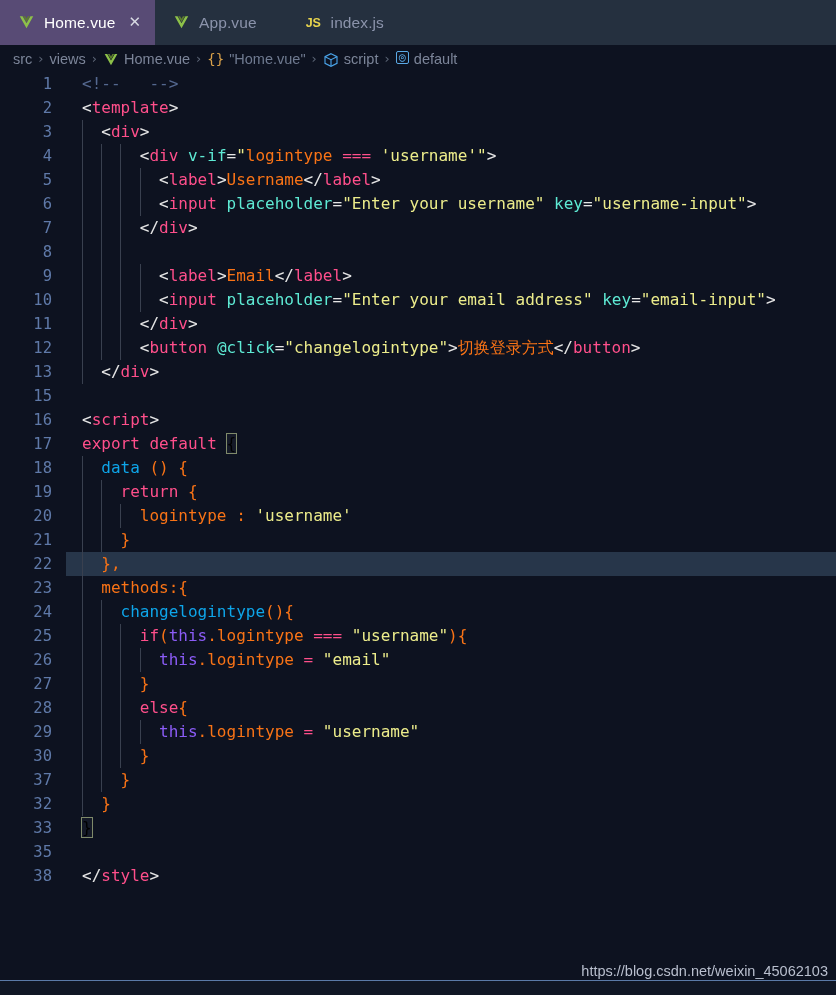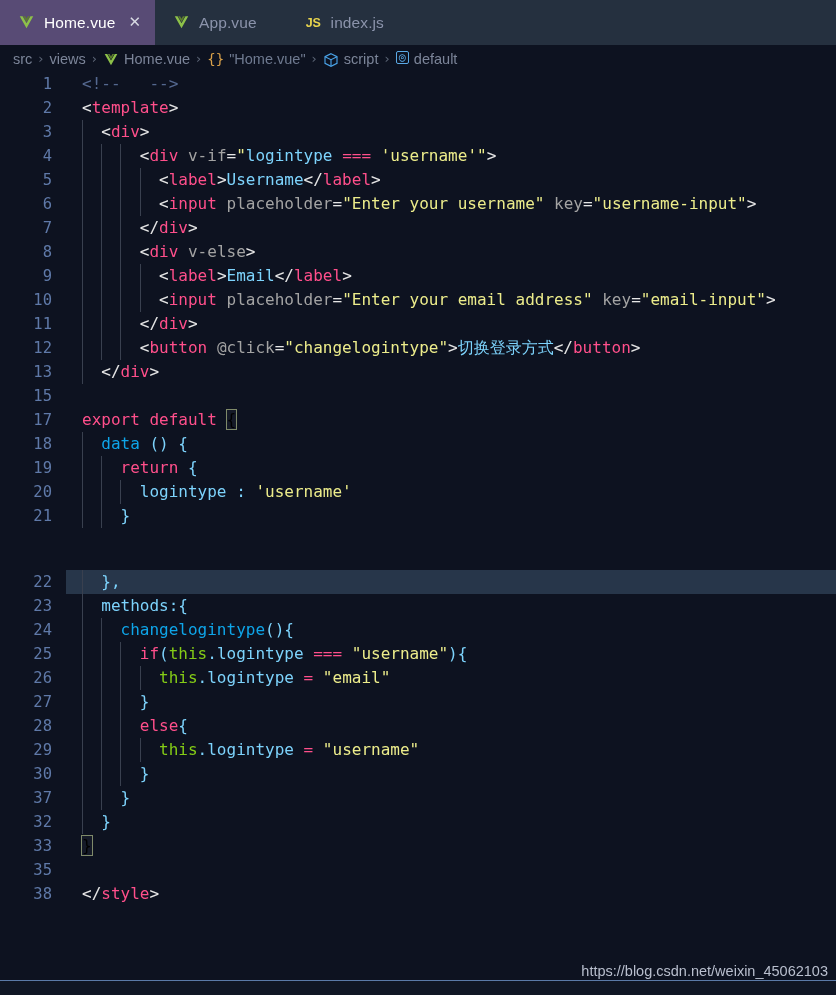--- a/index.html
+++ b/index.html
@@ -122,21 +122,21 @@
   .codearea {
     position: absolute;
     left: 0; top: 0; right: 0; bottom: 0;
   }
   .row {
     position: relative;
     height: 24px;
     line-height: 24px;
     white-space: pre;
   }
-  .row.cur { background: #27364a; margin-top: 42px; }
+  .row.cur { background: #27364a; }
   .gutter-bg {
     position: absolute;
     left: 0; top: 0;
     width: 66px; height: 100%;
     background: #0d1220;
     z-index: 3;
     pointer-events: none;
   }
   .ln {
     position: absolute;
@@ -163,27 +163,27 @@
     top: 0;
     width: 1px;
     height: 24px;
     background: #39404f;
     z-index: 1;
   }
 
   
   .t-punc   { color: #e6e6e6; }
   .t-tag    { color: #ff4f8b; }
-  .t-attr   { color: #a3a3a3; }
+  .t-attr   { color: #5eead4; }
   .t-str    { color: #ecec8b; }
   .t-op     { color: #ff4f8b; }
-  .t-plain  { color: #7dd3fc; }
+  .t-plain  { color: #f97316; }
   .t-kw     { color: #ff4f8b; }
   .t-fn     { color: #0ea5e9; }
-  .t-this   { color: #84cc16; }
+  .t-this   { color: #8b5cf6; }
   .t-comment{ color: #54688f; }
   .t-match  {
     outline: 1px solid #7f8a6a;
     background: rgba(255,255,255,0.03);
   }
 
   
   .watermark {
     position: absolute;
     right: 8px;
@@ -275,27 +275,28 @@
   <div class="editor">
     <div class="gutter-bg"></div>
     <div class="codearea" id="codearea">
         <div class="row"><div class="ln">1</div><div class="code"><span class="t-comment">&lt;!--   --&gt;</span></div></div>
         <div class="row"><div class="ln">2</div><div class="code"><span class="t-punc">&lt;</span><span class="t-tag">template</span><span class="t-punc">&gt;</span></div></div>
         <div class="row"><div class="guide" style="left: 82px;"></div><div class="ln">3</div><div class="code"><span class="t-punc">  &lt;</span><span class="t-tag">div</span><span class="t-punc">&gt;</span></div></div>
         <div class="row"><div class="guide" style="left: 82px;"></div><div class="guide" style="left: 101.24px;"></div><div class="guide" style="left: 120.48px;"></div><div class="ln">4</div><div class="code"><span class="t-punc">      &lt;</span><span class="t-tag">div</span><span class="t-plain"> </span><span class="t-attr">v-if</span><span class="t-punc">=</span><span class="t-str">"</span><span class="t-plain">logintype</span><span class="t-plain"> </span><span class="t-op">===</span><span class="t-plain"> </span><span class="t-str">'username'</span><span class="t-str">"</span><span class="t-punc">&gt;</span></div></div>
         <div class="row"><div class="guide" style="left: 82px;"></div><div class="guide" style="left: 101.24px;"></div><div class="guide" style="left: 120.48px;"></div><div class="guide" style="left: 139.72px;"></div><div class="ln">5</div><div class="code"><span class="t-punc">        &lt;</span><span class="t-tag">label</span><span class="t-punc">&gt;</span><span class="t-plain">Username</span><span class="t-punc">&lt;/</span><span class="t-tag">label</span><span class="t-punc">&gt;</span></div></div>
         <div class="row"><div class="guide" style="left: 82px;"></div><div class="guide" style="left: 101.24px;"></div><div class="guide" style="left: 120.48px;"></div><div class="guide" style="left: 139.72px;"></div><div class="ln">6</div><div class="code"><span class="t-punc">        &lt;</span><span class="t-tag">input</span><span class="t-plain"> </span><span class="t-attr">placeholder</span><span class="t-punc">=</span><span class="t-str">"Enter your username"</span><span class="t-plain"> </span><span class="t-attr">key</span><span class="t-punc">=</span><span class="t-str">"username-input"</span><span class="t-punc">&gt;</span></div></div>
         <div class="row"><div class="guide" style="left: 82px;"></div><div class="guide" style="left: 101.24px;"></div><div class="guide" style="left: 120.48px;"></div><div class="ln">7</div><div class="code"><span class="t-punc">      &lt;/</span><span class="t-tag">div</span><span class="t-punc">&gt;</span></div></div>
-        <div class="row"><div class="guide" style="left: 82px;"></div><div class="guide" style="left: 101.24px;"></div><div class="guide" style="left: 120.48px;"></div><div class="ln">8</div><div class="code"><span class="t-punc">      &lt;</span><span class="t-tag">div</span><span class="t-plain"> </span><span class="t-attr">v-else</span><span class="t-punc">&gt;</span></div></div>
+        <div class="row"><div class="guide" style="left: 82px;"></div><div class="guide" style="left: 101.24px;"></div><div class="guide" style="left: 120.48px;"></div><div class="ln">8</div></div>
         <div class="row"><div class="guide" style="left: 82px;"></div><div class="guide" style="left: 101.24px;"></div><div class="guide" style="left: 120.48px;"></div><div class="guide" style="left: 139.72px;"></div><div class="ln">9</div><div class="code"><span class="t-punc">        &lt;</span><span class="t-tag">label</span><span class="t-punc">&gt;</span><span class="t-plain">Email</span><span class="t-punc">&lt;/</span><span class="t-tag">label</span><span class="t-punc">&gt;</span></div></div>
         <div class="row"><div class="guide" style="left: 82px;"></div><div class="guide" style="left: 101.24px;"></div><div class="guide" style="left: 120.48px;"></div><div class="guide" style="left: 139.72px;"></div><div class="ln">10</div><div class="code"><span class="t-punc">        &lt;</span><span class="t-tag">input</span><span class="t-plain"> </span><span class="t-attr">placeholder</span><span class="t-punc">=</span><span class="t-str">"Enter your email address"</span><span class="t-plain"> </span><span class="t-attr">key</span><span class="t-punc">=</span><span class="t-str">"email-input"</span><span class="t-punc">&gt;</span></div></div>
         <div class="row"><div class="guide" style="left: 82px;"></div><div class="guide" style="left: 101.24px;"></div><div class="guide" style="left: 120.48px;"></div><div class="ln">11</div><div class="code"><span class="t-punc">      &lt;/</span><span class="t-tag">div</span><span class="t-punc">&gt;</span></div></div>
         <div class="row"><div class="guide" style="left: 82px;"></div><div class="guide" style="left: 101.24px;"></div><div class="guide" style="left: 120.48px;"></div><div class="ln">12</div><div class="code"><span class="t-punc">      &lt;</span><span class="t-tag">button</span><span class="t-plain"> </span><span class="t-attr">@click</span><span class="t-punc">=</span><span class="t-str">"changelogintype"</span><span class="t-punc">&gt;</span><span class="t-plain">切换登录方式</span><span class="t-punc">&lt;/</span><span class="t-tag">button</span><span class="t-punc">&gt;</span></div></div>
         <div class="row"><div class="guide" style="left: 82px;"></div><div class="ln">13</div><div class="code"><span class="t-punc">  &lt;/</span><span class="t-tag">div</span><span class="t-punc">&gt;</span></div></div>
         <div class="row"><div class="ln">15</div><div class="code"></div></div>
+        <div class="row"><div class="ln">16</div><div class="code"><span class="t-punc">&lt;</span><span class="t-tag">script</span><span class="t-punc">&gt;</span></div></div>
         <div class="row"><div class="ln">17</div><div class="code"><span class="t-kw">export</span><span class="t-plain"> </span><span class="t-kw">default</span><span class="t-plain"> </span><span class="t-match">{</span></div></div>
         <div class="row"><div class="guide" style="left: 82px;"></div><div class="ln">18</div><div class="code"><span class="t-plain">  </span><span class="t-fn">data</span><span class="t-plain"> </span><span class="t-plain">()</span><span class="t-plain"> </span><span class="t-plain">{</span></div></div>
         <div class="row"><div class="guide" style="left: 82px;"></div><div class="guide" style="left: 101.24px;"></div><div class="ln">19</div><div class="code"><span class="t-plain">    </span><span class="t-kw">return</span><span class="t-plain"> </span><span class="t-plain">{</span></div></div>
         <div class="row"><div class="guide" style="left: 82px;"></div><div class="guide" style="left: 101.24px;"></div><div class="guide" style="left: 120.48px;"></div><div class="ln">20</div><div class="code"><span class="t-plain">      </span><span class="t-plain">logintype</span><span class="t-plain"> : </span><span class="t-str">'username'</span></div></div>
         <div class="row"><div class="guide" style="left: 82px;"></div><div class="guide" style="left: 101.24px;"></div><div class="ln">21</div><div class="code"><span class="t-plain">    }</span></div></div>
         <div class="row cur"><div class="guide" style="left: 82px;"></div><div class="ln">22</div><div class="code"><span class="t-plain">  },</span></div></div>
         <div class="row"><div class="guide" style="left: 82px;"></div><div class="ln">23</div><div class="code"><span class="t-plain">  </span><span class="t-plain">methods</span><span class="t-plain">:{</span></div></div>
         <div class="row"><div class="guide" style="left: 82px;"></div><div class="guide" style="left: 101.24px;"></div><div class="ln">24</div><div class="code"><span class="t-plain">    </span><span class="t-fn">changelogintype</span><span class="t-plain">(){</span></div></div>
         <div class="row"><div class="guide" style="left: 82px;"></div><div class="guide" style="left: 101.24px;"></div><div class="guide" style="left: 120.48px;"></div><div class="ln">25</div><div class="code"><span class="t-plain">      </span><span class="t-kw">if</span><span class="t-plain">(</span><span class="t-this">this</span><span class="t-plain">.</span><span class="t-plain">logintype</span><span class="t-plain"> </span><span class="t-op">===</span><span class="t-plain"> </span><span class="t-str">"username"</span><span class="t-plain">){</span></div></div>
         <div class="row"><div class="guide" style="left: 82px;"></div><div class="guide" style="left: 101.24px;"></div><div class="guide" style="left: 120.48px;"></div><div class="guide" style="left: 139.72px;"></div><div class="ln">26</div><div class="code"><span class="t-plain">        </span><span class="t-this">this</span><span class="t-plain">.</span><span class="t-plain">logintype</span><span class="t-plain"> </span><span class="t-op">=</span><span class="t-plain"> </span><span class="t-str">"email"</span></div></div>

